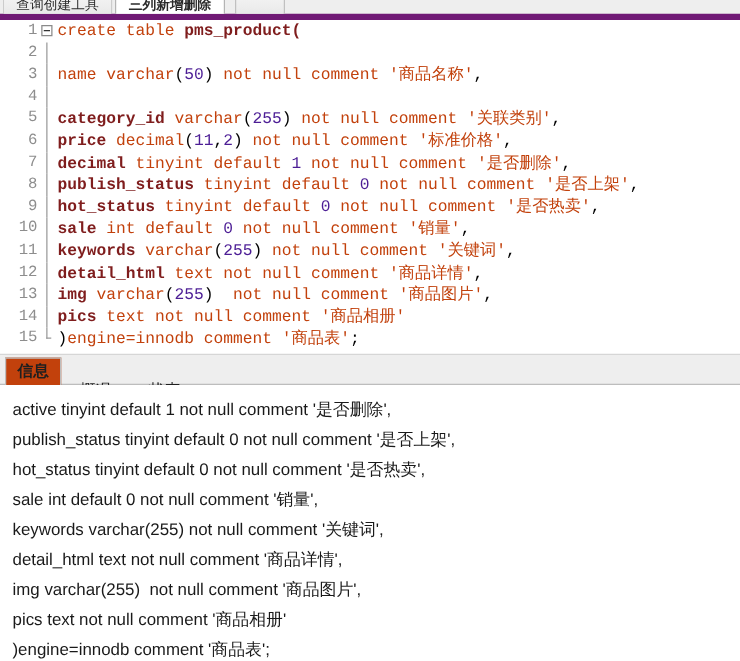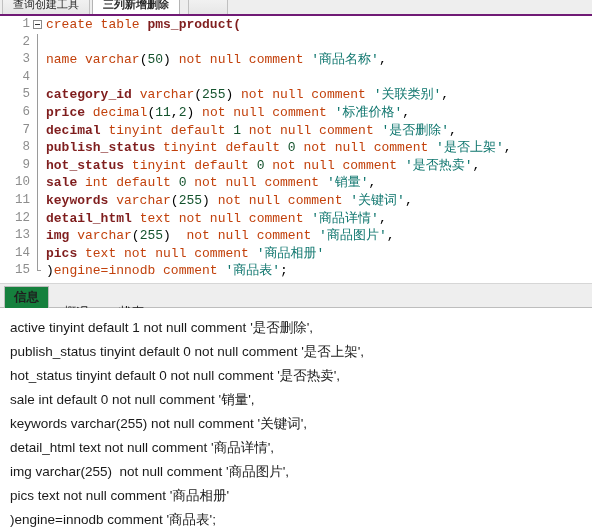--- a/index.html
+++ b/index.html
@@ -11,21 +11,21 @@
     background: #ffffff;
     font-family: "Liberation Sans", "DejaVu Sans", sans-serif;
   }
 
   
   .top-tabstrip {
     position: relative;
     height: 16px;
     width: 592px;
     background: #eeeeee;
-    border-bottom: 2px solid #701a75;
+    border-bottom: 5px solid #701a75;
     overflow: hidden;
   }
   .top-tab {
     position: absolute;
     top: -9px;
     height: 24px;
     line-height: 24px;
     font-size: 11px;
     color: #2a2a2a;
     padding: 0 10px;
@@ -109,22 +109,22 @@
     width: 4px; height: 1px;
     background: #9a9a9a;
   }
   .code-text {
     position: absolute;
     left: 46px; top: 0;
     white-space: pre;
   }
   .kw   { color: #c2410c; }
   .id   { color: #7f1d1d; font-weight: bold; }
-  .num  { color: #14532d; }
-  .str  { color: #0f766e; margin-top: 29px; }
+  .num  { color: #4c1d95; }
+  .str  { color: #c2410c; margin-top: 29px; }
   .pun  { color: #000000; }
 
   
   .res-tabbar {
     position: relative;
     height: 24px;
     width: 592px;
     background: #eeeeee;
     border-bottom: 1px solid #bdbdbd;
   }
@@ -133,21 +133,21 @@
     top: 18px;
     height: 22px;
     line-height: 21px;
     font-size: 12.5px;
     padding: 0 9px;
     color: #1f1f1f;
     white-space: nowrap;
     cursor: default;
   }
   .res-tab.active {
-    background: #15803d;
+    background: #c2410c;
     border: 1px solid #bdbdbd;
     border-bottom: 1px solid #ffffff;
     font-weight: bold;
     top: 2px;
     height: 23px;
   }
   .res-tab-1 { left: 4px; }
   .res-tab-2 { left: 55px; }
   .res-tab-3 { left: 110px; text-align: center; }
 

